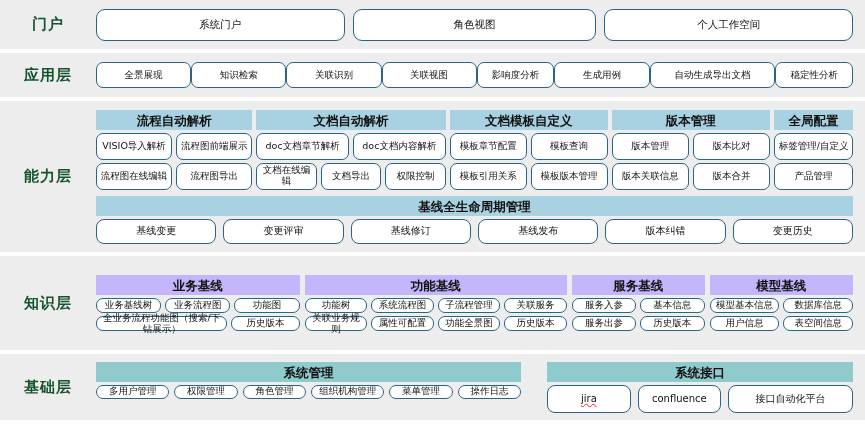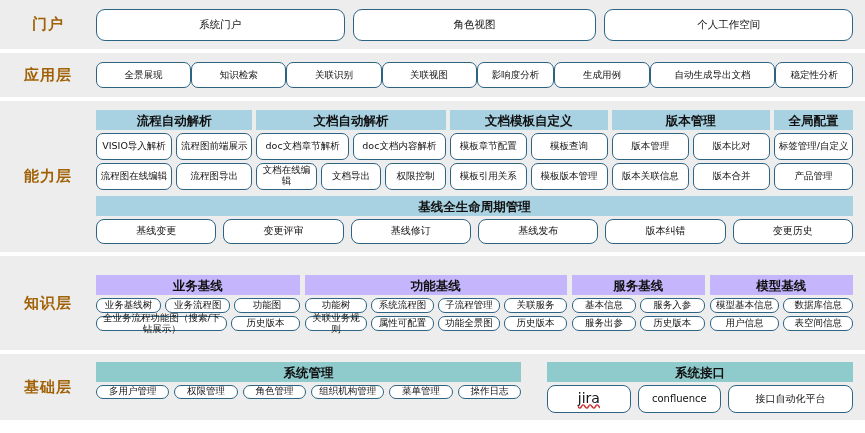--- a/index.html
+++ b/index.html
@@ -25,21 +25,21 @@
     padding:5px 12px 5px 0;
   }
   .layer + .layer{margin-top:4px;}
 
   .layer-label{
     width:96px;
     min-width:96px;
     text-align:center;
     font-size:15px;
     font-weight:bold;
-    color:#a16207;
+    color:#14532d;
     letter-spacing:1px;
     font-family:"DejaVu Sans",sans-serif;
   }
   .layer-body{
     flex:1;
     display:flex;
     flex-direction:column;
     gap:3px;
   }
 
@@ -124,21 +124,21 @@
   .inf-items .pill{flex:1;height:14px;}
   .inf-items .pill.w1{flex:1.18;}
   .inf-items .pill.w2{flex:1;}
   .inf-items .pill.wwide{flex:1.55;}
   .inf-items.iface{gap:7px;}
   .inf-items.iface .pill{height:28px;border-radius:8px;font-size:10px;}
 
   .misspell{
     text-decoration:underline wavy #d02b2b;
     text-decoration-skip-ink:none;
-    font-size:14px;
+    font-size:10px;
   }
 </style>
 </head>
 <body>
 
 <div id="arch">
 
   <div class="layer" style="height:49px;">
     <div class="layer-label">门户</div>
     <div class="layer-body">
@@ -278,22 +278,22 @@
             <div class="pill">关联业务规则</div>
             <div class="pill">属性可配置</div>
             <div class="pill">功能全景图</div>
             <div class="pill">历史版本</div>
           </div>
         </div>
 
         <div class="kn-col k3">
           <div class="ghead gray">服务基线</div>
           <div class="kn-items">
+            <div class="pill">服务入参</div>
             <div class="pill">基本信息</div>
-            <div class="pill">服务入参</div>
           </div>
           <div class="kn-items">
             <div class="pill">服务出参</div>
             <div class="pill">历史版本</div>
           </div>
         </div>
 
         <div class="kn-col k4">
           <div class="ghead gray">模型基线</div>
           <div class="kn-items">

